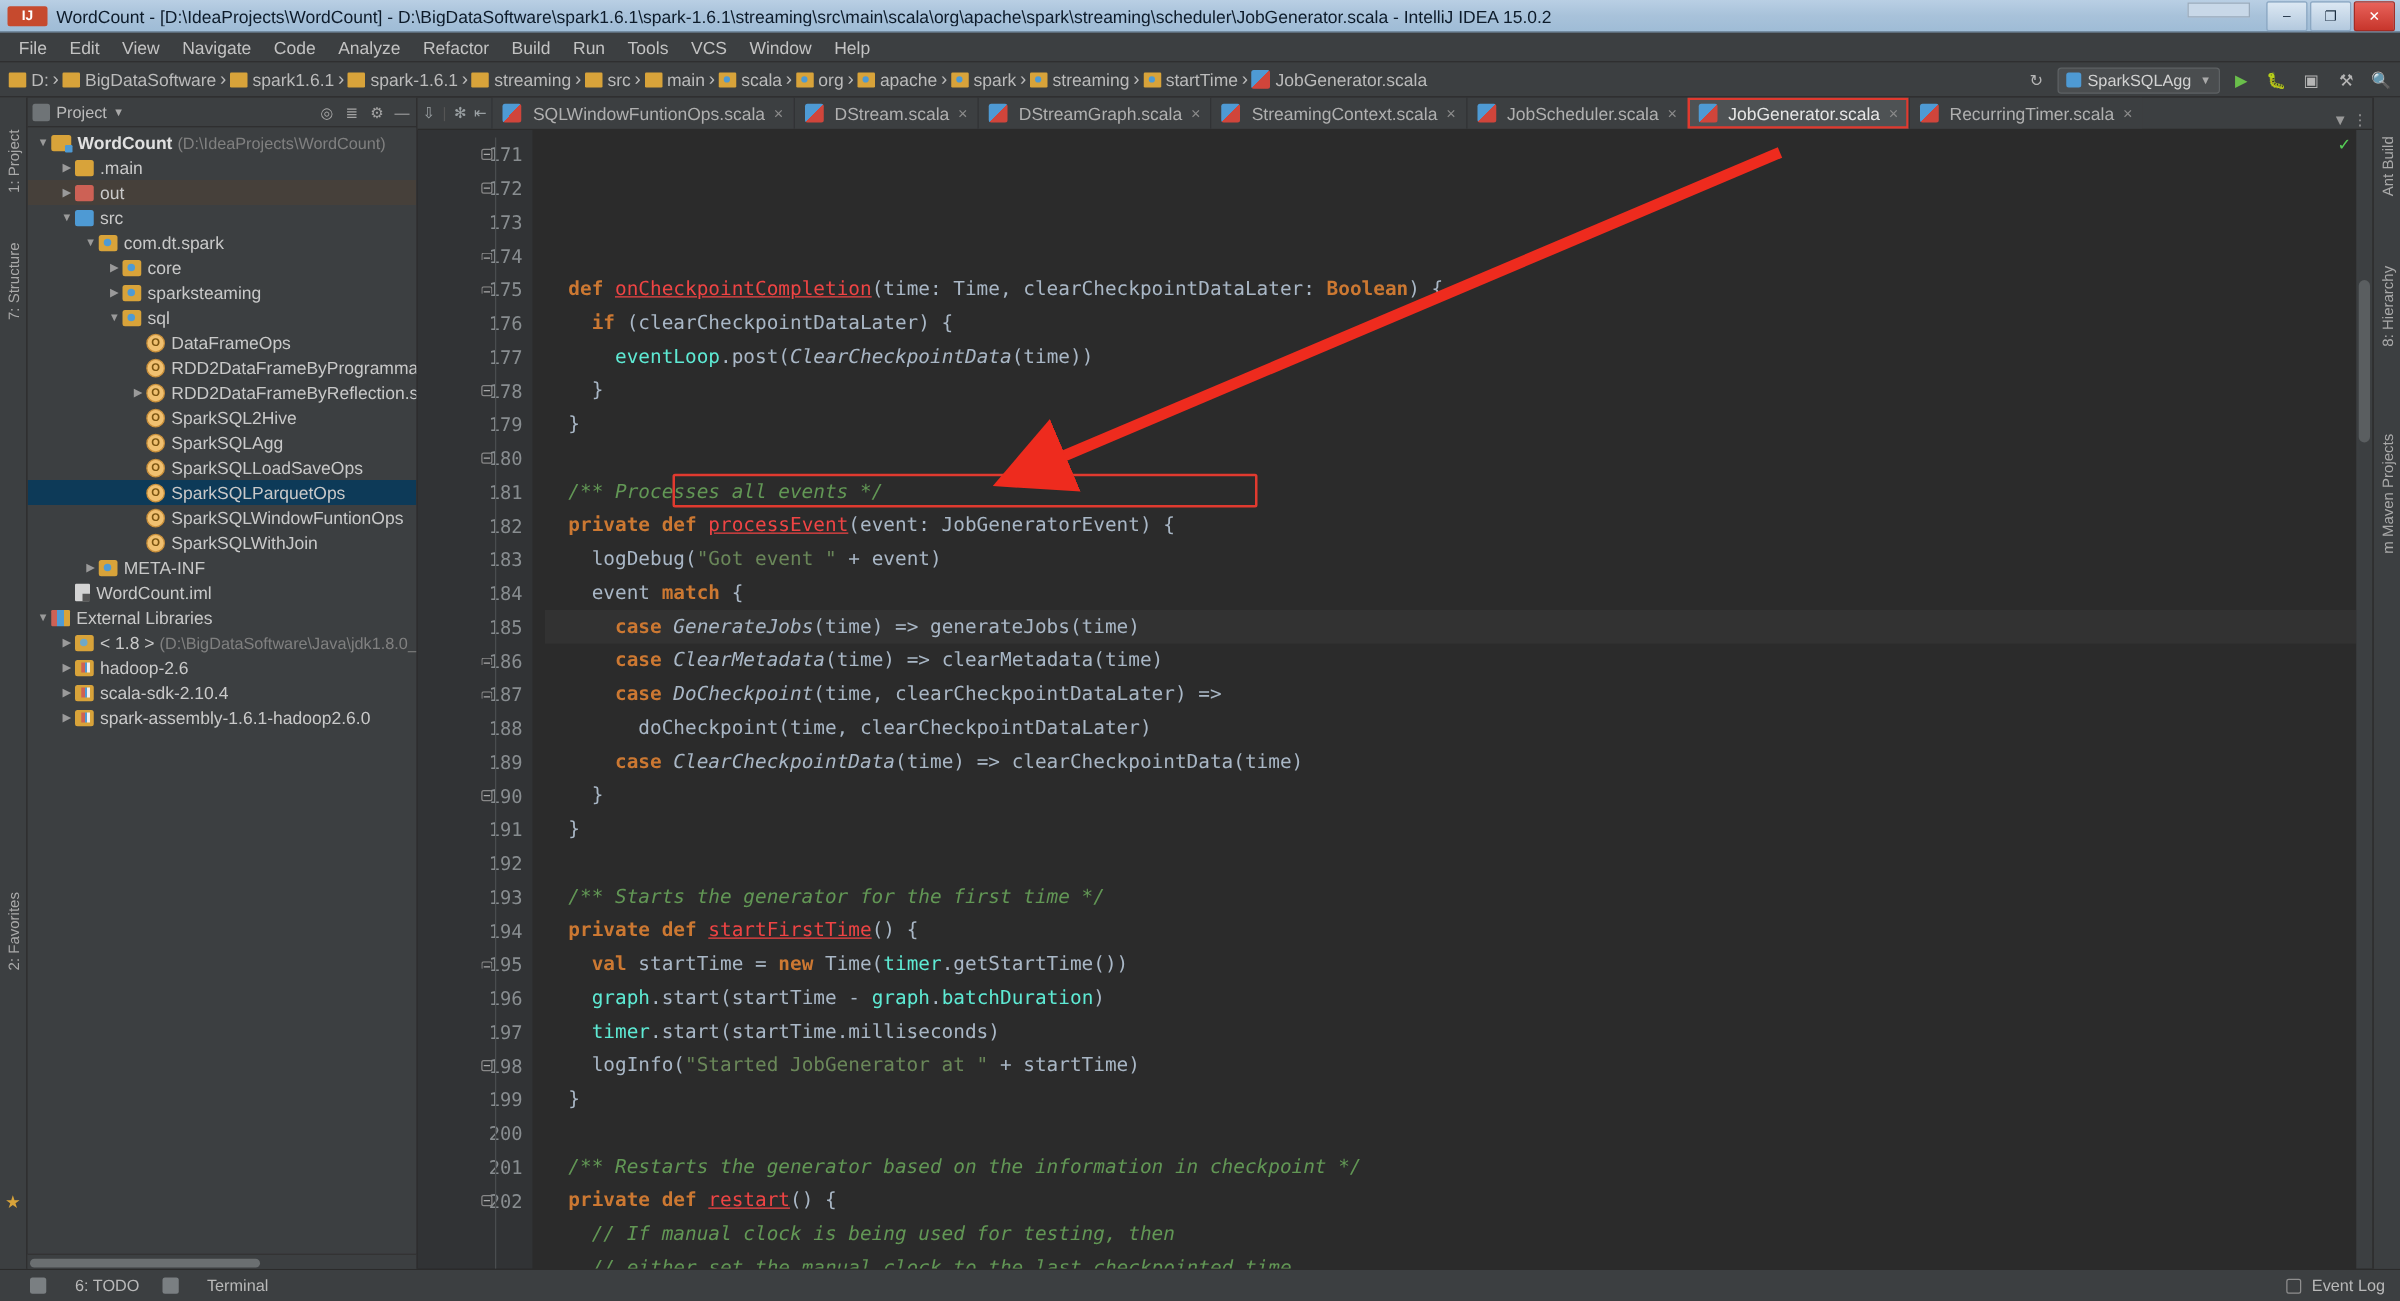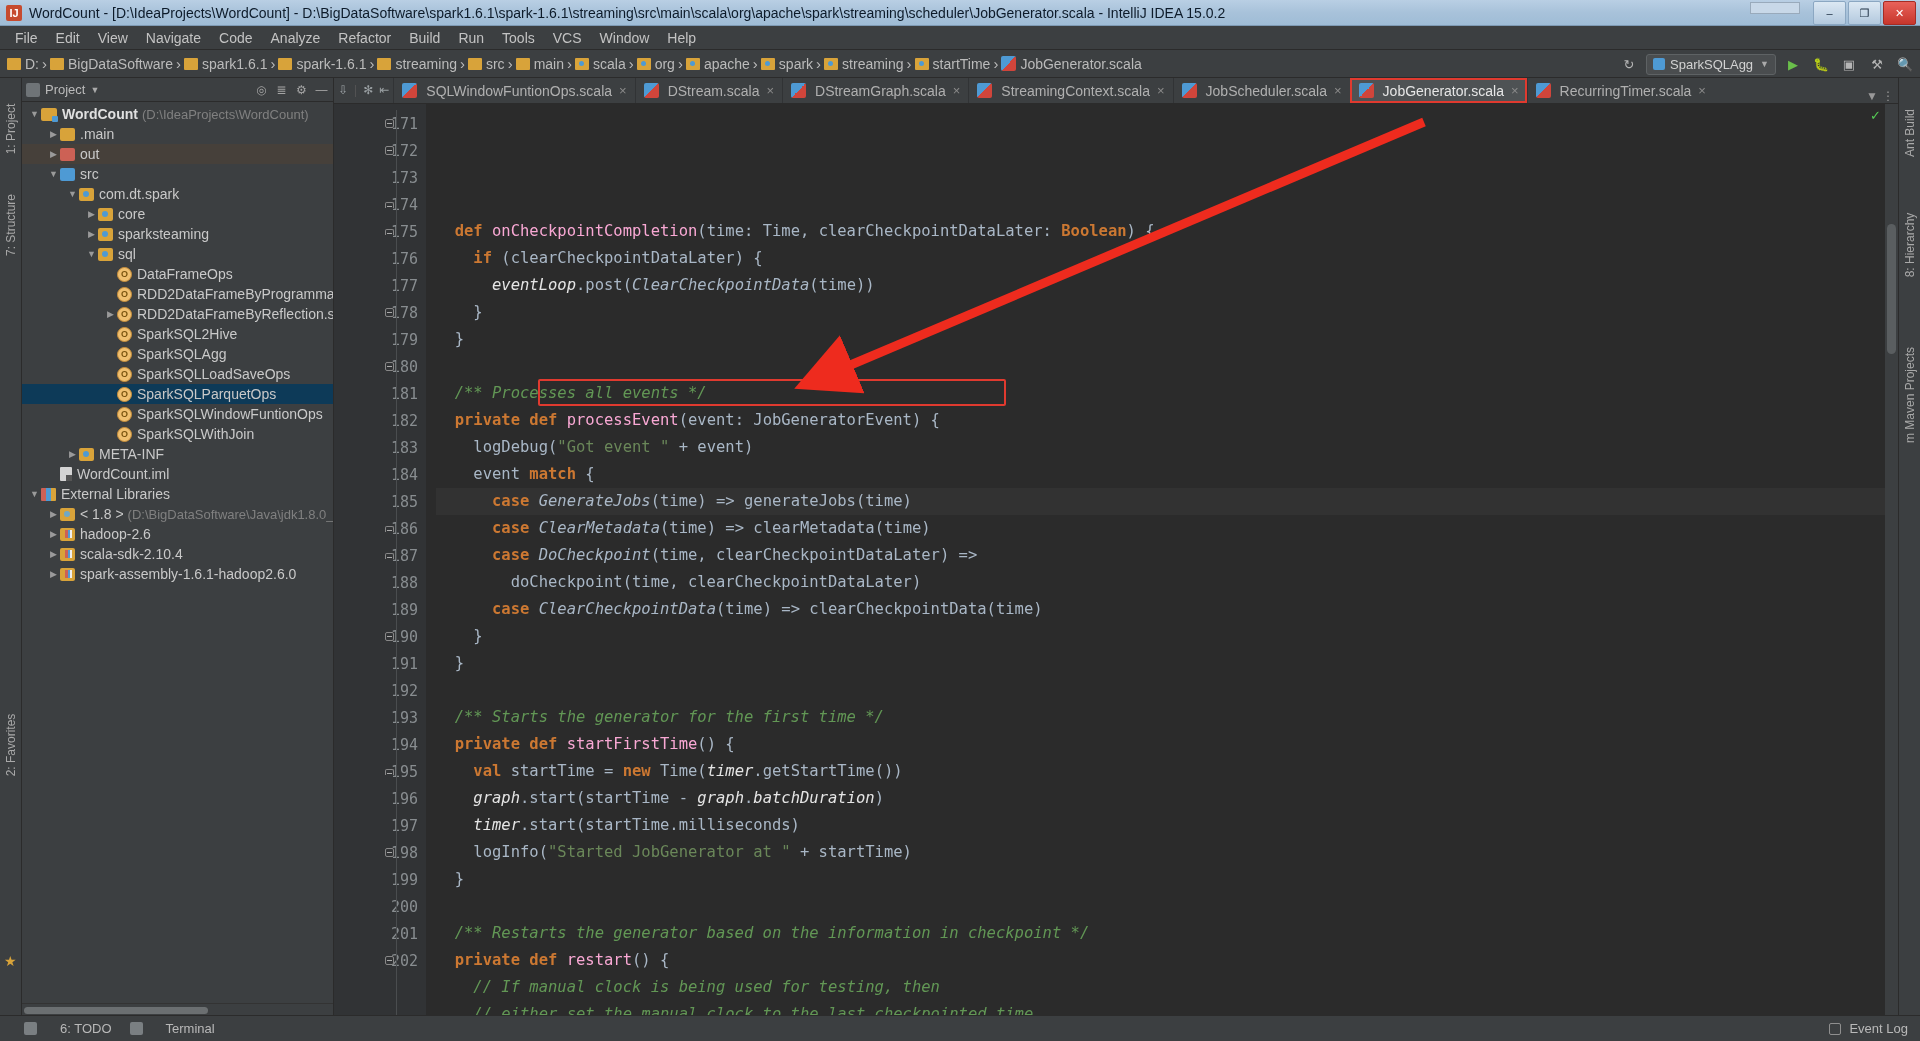--- a/index.html
+++ b/index.html
@@ -12,21 +12,21 @@
   }
 
   
   .titlebar{
     height:26px; width:100%;
     background:linear-gradient(180deg,#b9cfe4 0%,#a8c2da 50%,#9fbcd6 100%);
     display:flex; align-items:center; color:#0d1b2a;
     font-size:14px; position:relative; border-bottom:1px solid #7e9ab4;
   }
   .titlebar .app-icon{
-    width:16px;height:16px;margin:0 7px 0 6px;background:#c64a2e;
+    width:32px;height:16px;margin:0 7px 0 6px;background:#c64a2e;
     border-radius:2px;color:#fff;font-size:11px;font-weight:bold;
     display:flex;align-items:center;justify-content:center;flex:none;
   }
   .titlebar .ttext{white-space:nowrap;overflow:hidden;}
   .win-ctrls{position:absolute;right:0;top:0;height:26px;display:flex;}
   .win-btn{width:33px;height:24px;margin-top:1px;margin-right:2px;
     background:linear-gradient(180deg,#dce8f3,#b3c9de);
     border:1px solid #8ba7c2;border-radius:2px;
     display:flex;align-items:center;justify-content:center;
     font-size:11px;color:#1b2d40;}
@@ -125,23 +125,23 @@
   .fold i{width:9px;height:9px;border:1px solid #888;border-radius:2px;display:block;position:relative;background:#313335;}
   .fold i:after{content:"";position:absolute;left:1px;top:3px;width:5px;height:1px;background:#aaa;}
   .fold.endb i{border-radius:2px 2px 0 0;border-bottom:none;height:6px;}
   .vline{position:absolute;right:29px;top:6px;bottom:0;width:1px;background:#4a4d4f;}
 
   .code{flex:1;padding:6px 0 0 10px;font-family:"DejaVu Sans Mono",monospace;
     font-size:15.5px;line-height:27px;white-space:pre;overflow:hidden;position:relative;color:#a9b7c6;}
   .cl{height:27px;}
   .cl.cur{background:#323232;}
   .kw{color:#cc7832;font-weight:bold;margin-top:32px;}
-  .fn{color:#f9a8d4;}
+  .fn{color:#ef4444;text-decoration:underline;}
   .cls{color:#a9b7c6;font-style:italic;}
-  .fld{color:#e5e5e5;font-style:italic;}
+  .fld{color:#5eead4;}
   .str{color:#6a8759;}
   .cmt{color:#629755;font-style:italic;}
   .pln{color:#a9b7c6;}
 
   .hl-box{position:absolute;border:2px solid #e03a2f;border-radius:2px;pointer-events:none;}
 
   .scroll-v{width:13px;background:#3c3f41;flex:none;position:relative;}
   .scroll-v .thumb{position:absolute;left:2px;top:120px;width:9px;height:130px;background:#5a5e60;border-radius:5px;}
   .check-ok{position:absolute;right:17px;top:4px;color:#5c5;font-size:13px;}
 

